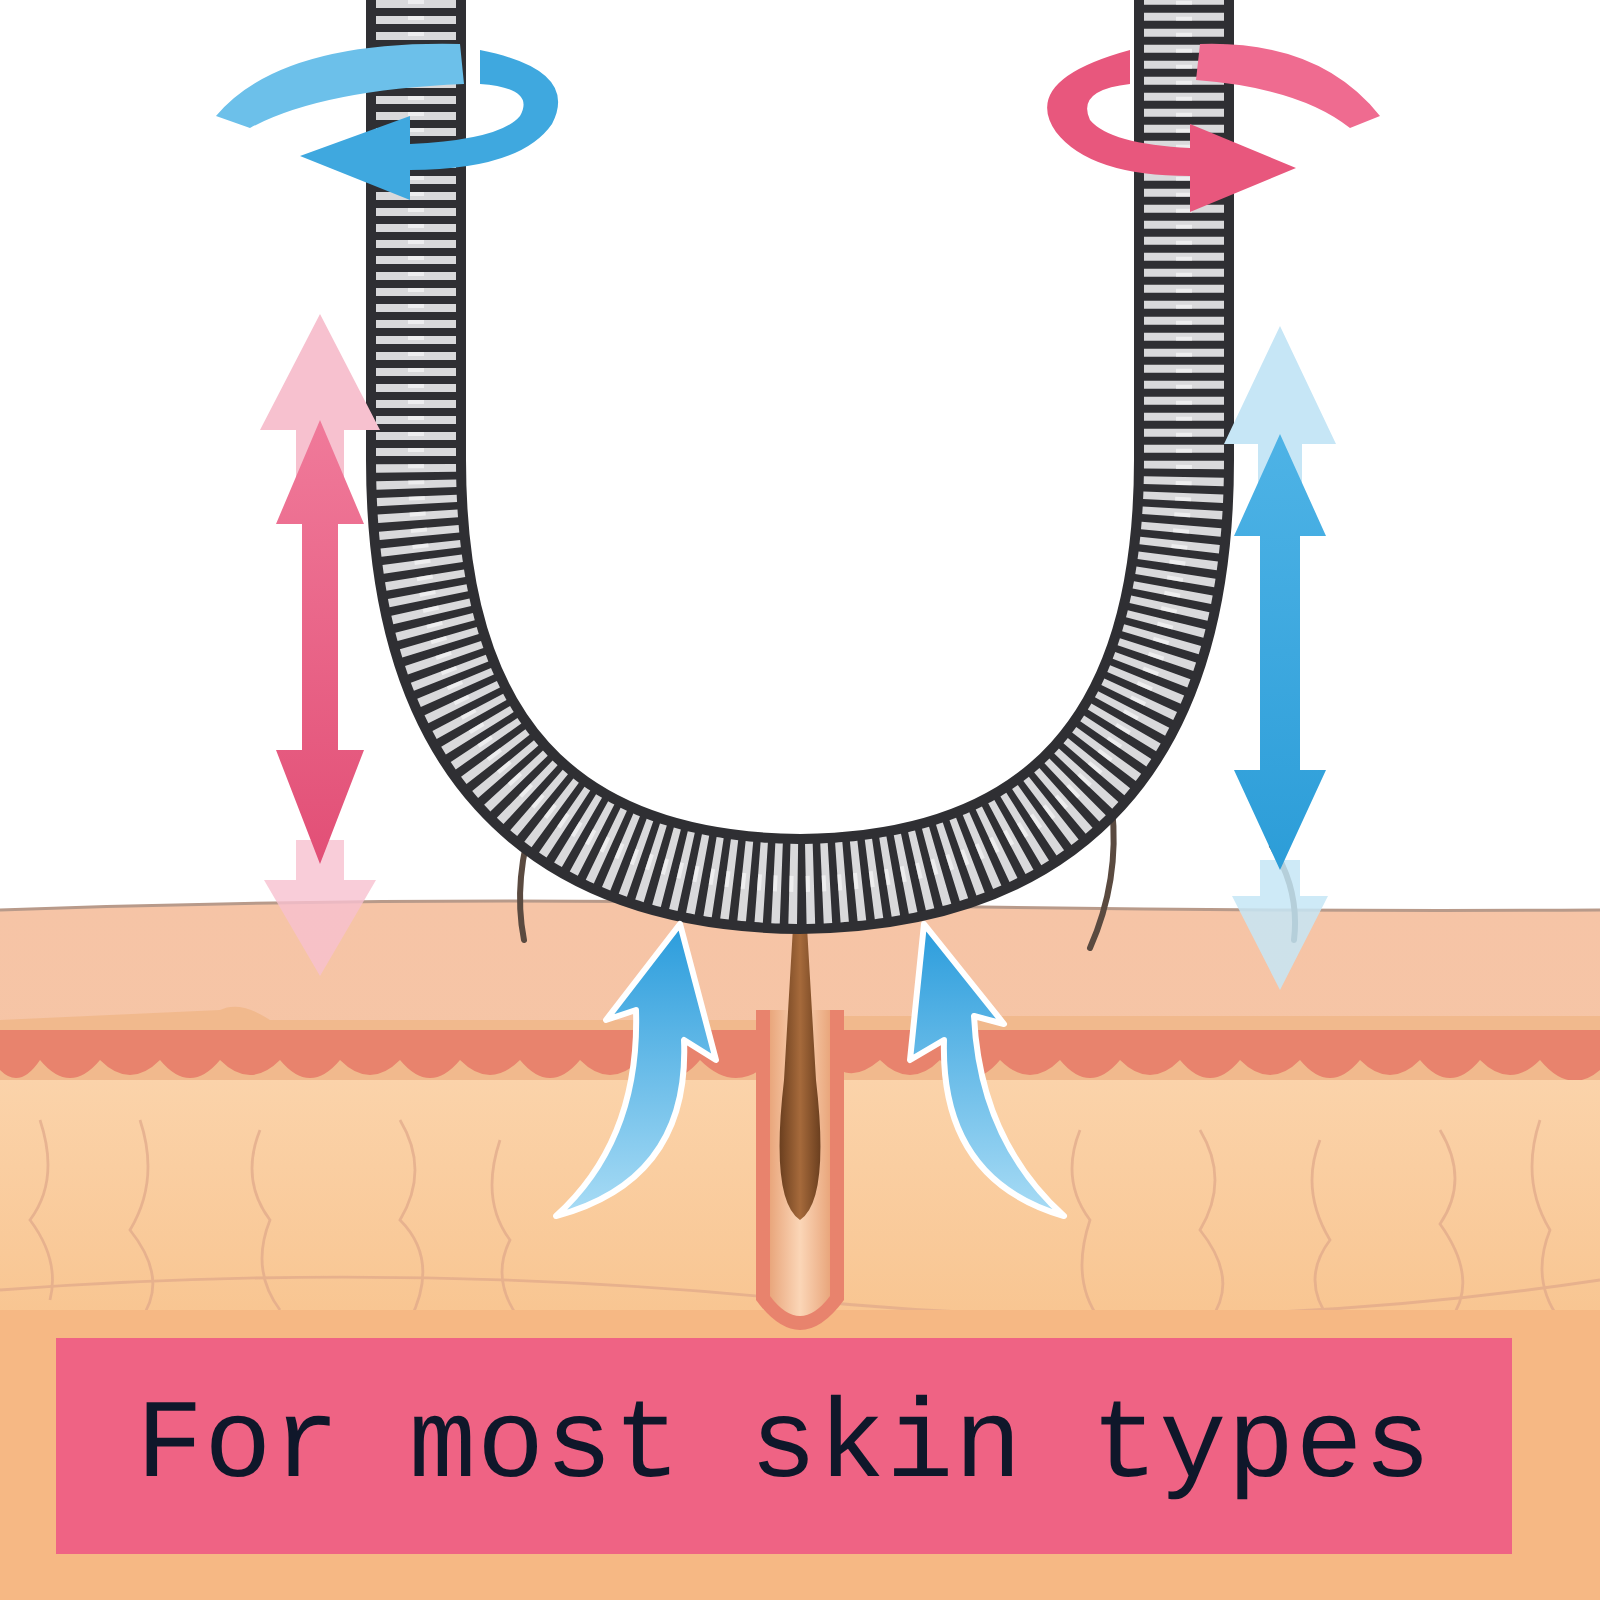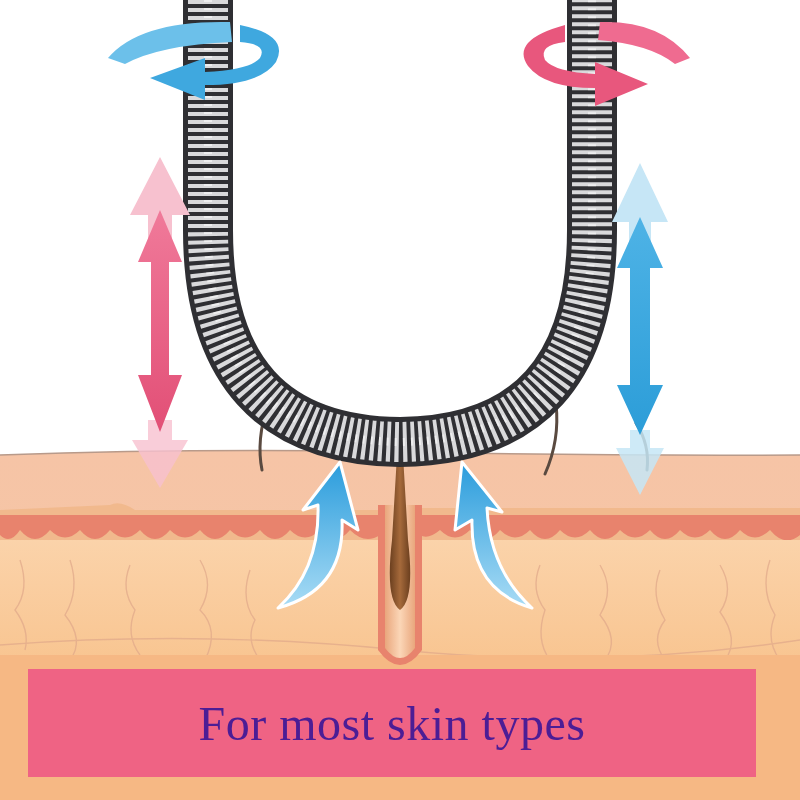--- a/index.html
+++ b/index.html
@@ -4,22 +4,22 @@
 <style>
   html, body { margin: 0; padding: 0; }
   body { width: 800px; height: 800px; overflow: hidden; background: #ffffff; font-family: "DejaVu Sans", "Liberation Sans", sans-serif; }
   .stage { position: relative; width: 800px; height: 800px; }
   .stage svg { position: absolute; left: 0; top: 0; }
   .banner {
     position: absolute; left: 28px; top: 669px; width: 728px; height: 108px;
     background: #ef6384; display: flex; align-items: center; justify-content: center;
   }
   .banner-text {
-    color: #4c1d95; font-size: 48px; letter-spacing: 0.5px;
-    font-family: Liberation Serif, serif; font-weight: normal;
+    color: #0f172a; font-size: 56px; letter-spacing: 0.5px;
+    font-family: Liberation Mono, monospace; font-weight: normal;
   }
 </style>
 </head>
 <body>
 
 <div class="stage">
   <svg width="800" height="800" viewBox="0 0 800 800">
     <defs>
       <linearGradient id="skinTop" x1="0" y1="0" x2="0" y2="1">
         <stop offset="0" stop-color="#f6c4a6"></stop>

